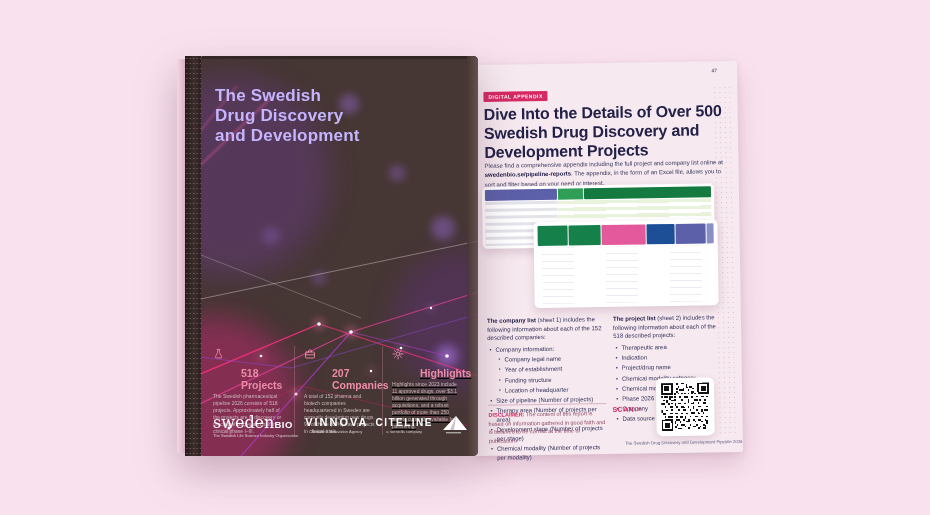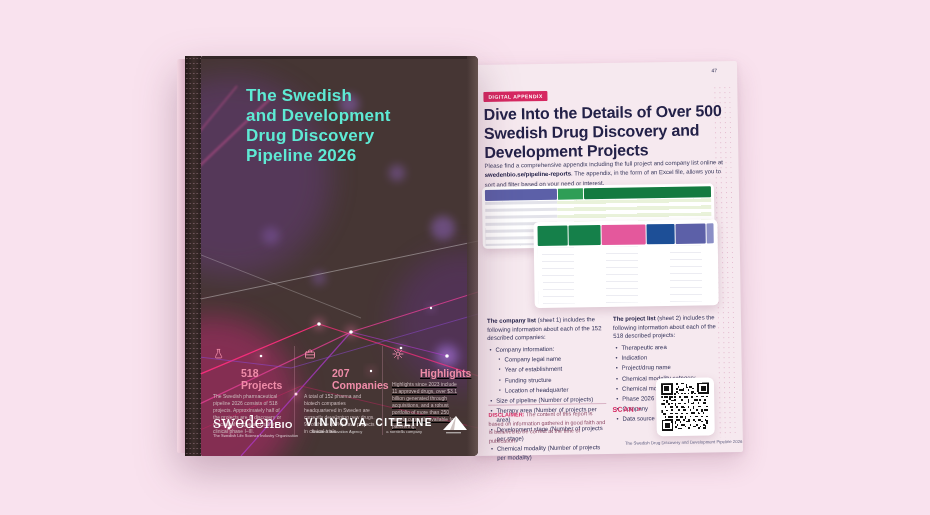--- a/index.html
+++ b/index.html
@@ -78,21 +78,21 @@
   .pages-edge { position:absolute; left:0; top:3px; width:8px; height:394px;
     background:linear-gradient(to right,#f3d7e2,#d9b2c5); border-radius:2px 0 0 2px; }
   .spine { position:absolute; left:8px; top:0; width:16px; height:400px;
     background-image:radial-gradient(circle, rgba(240,185,210,.28) .6px, transparent .9px),
       linear-gradient(to right,#241a19,#3c2d2b 55%,#2b201f);
     background-size:3.5px 5px, 100% 100%; }
   .cover { position:absolute; left:24px; top:0; width:277px; height:400px; background:#463634;
     border-radius:2px 5px 5px 2px; overflow:hidden; }
   .cover svg.art { position:absolute; inset:0; }
   .cover-title { position:absolute; left:14px; top:30px; font-size:17px; line-height:20px;
-    font-weight:700; color:#5eead4; letter-spacing:.2px;margin-left:31px; }
+    font-weight:700; color:#c4b5fd; letter-spacing:.2px; }
 
   .stats { position:absolute; left:12px; right:8px; top:290px; display:flex; }
   .stat { width:88px; padding-right:7px; }
   .stat + .stat { border-left:1px solid rgba(240,170,195,.25); padding-left:9px; }
   .stat:last-child { flex:1;text-decoration:underline; }
   .stat-head { font-size:10.5px; font-weight:bold; color:#ee8ca8; margin:3px 0 2px;padding-left:28px; }
   .stat-body { font-size:5px; line-height:1.4; color:#c9b9bb; }
 
   .logos { position:absolute; left:12px; right:8px; top:348px; height:42px;
     display:flex; align-items:center; justify-content:space-between; }
@@ -266,23 +266,22 @@
             <circle cx="230" cy="252" r="1.2" fill="#fff"></circle>
           <circle cx="170" cy="315" r="3" fill="#ff7ab0" opacity=".4" filter="url(#b3)"></circle>
             <circle cx="170" cy="315" r="1.2" fill="#fff"></circle>
         </g>
         <rect x="0" y="0" width="277" height="3" fill="rgba(0,0,0,.25)"></rect>
         <rect x="266" y="0" width="11" height="400" fill="url(#edge)" opacity=".8"></rect>
       </svg>
 
       <div class="cover-title">
         <div>The Swedish</div>
+        <div>Drug Discovery</div>
         <div>and Development</div>
-        <div>Drug Discovery</div>
-        <div>Pipeline 2026</div>
       </div>
 
       <div class="stats">
         <div class="stat">
           <svg width="11" height="12" viewBox="0 0 12 12">
             <g fill="none" stroke="#ee8ca8" stroke-width=".9" stroke-linecap="round">
               <path d="M4.5 1h3M5.1 1v3.2L2.7 9a1 1 0 0 0 .95 1.3h4.9A1 1 0 0 0 9.5 9L7 4.2V1"></path>
             </g>
           </svg>
           <div class="stat-head">518 Projects</div>

